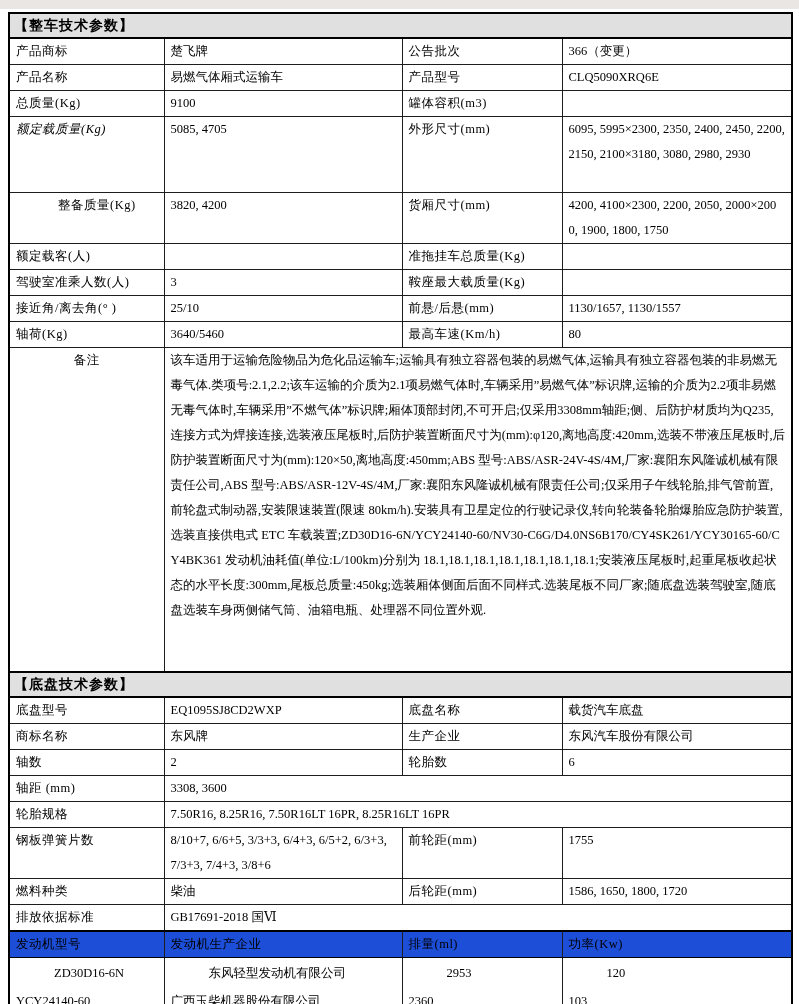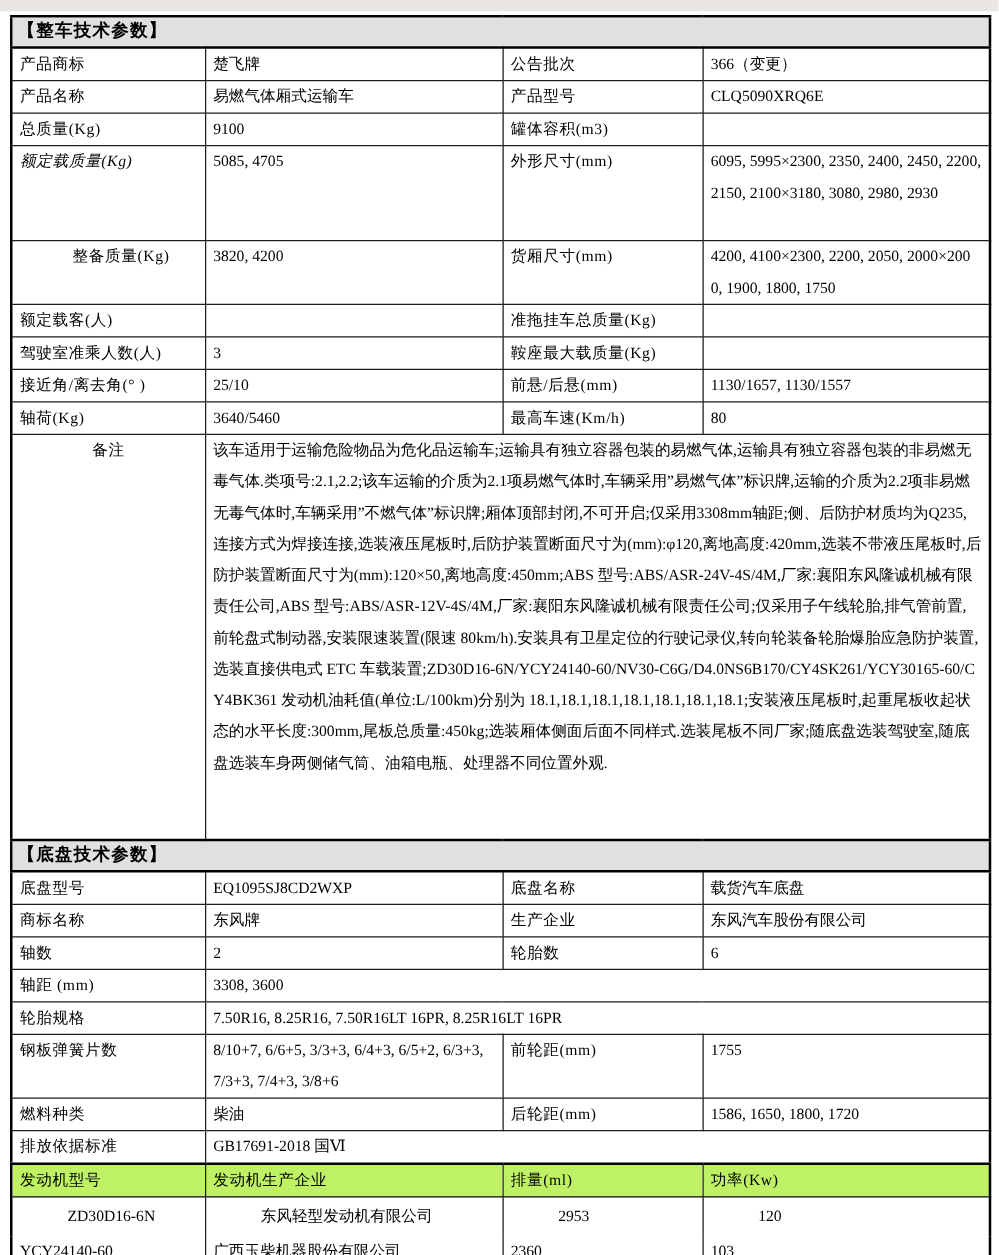--- a/index.html
+++ b/index.html
@@ -32,21 +32,21 @@
     font-weight:bold;
     font-size:14px;
     line-height:21px;
     padding:1px 4px;
     border-top:2px solid #000;
     border-bottom:2px solid #000;
     letter-spacing:1px;
     word-break:keep-all;
   }
   tr.engine-header td{
-    background:#bef264;
+    background:#1d4ed8;
     border-top:2px solid #000;
     border-bottom:1.5px solid #000;
   }
   td.h75{height:75px;font-style:italic;}
   td.h50{height:50px;padding-left:48px;}
   td.h325{height:323px;text-align:center;}
   td.h51{height:50px;}
   tr.engine-row-1 td{border-bottom:none;height:28px;line-height:31px;padding-left:44px;}
   tr.engine-row-2 td{border-top:none;height:26px;}
 </style>

